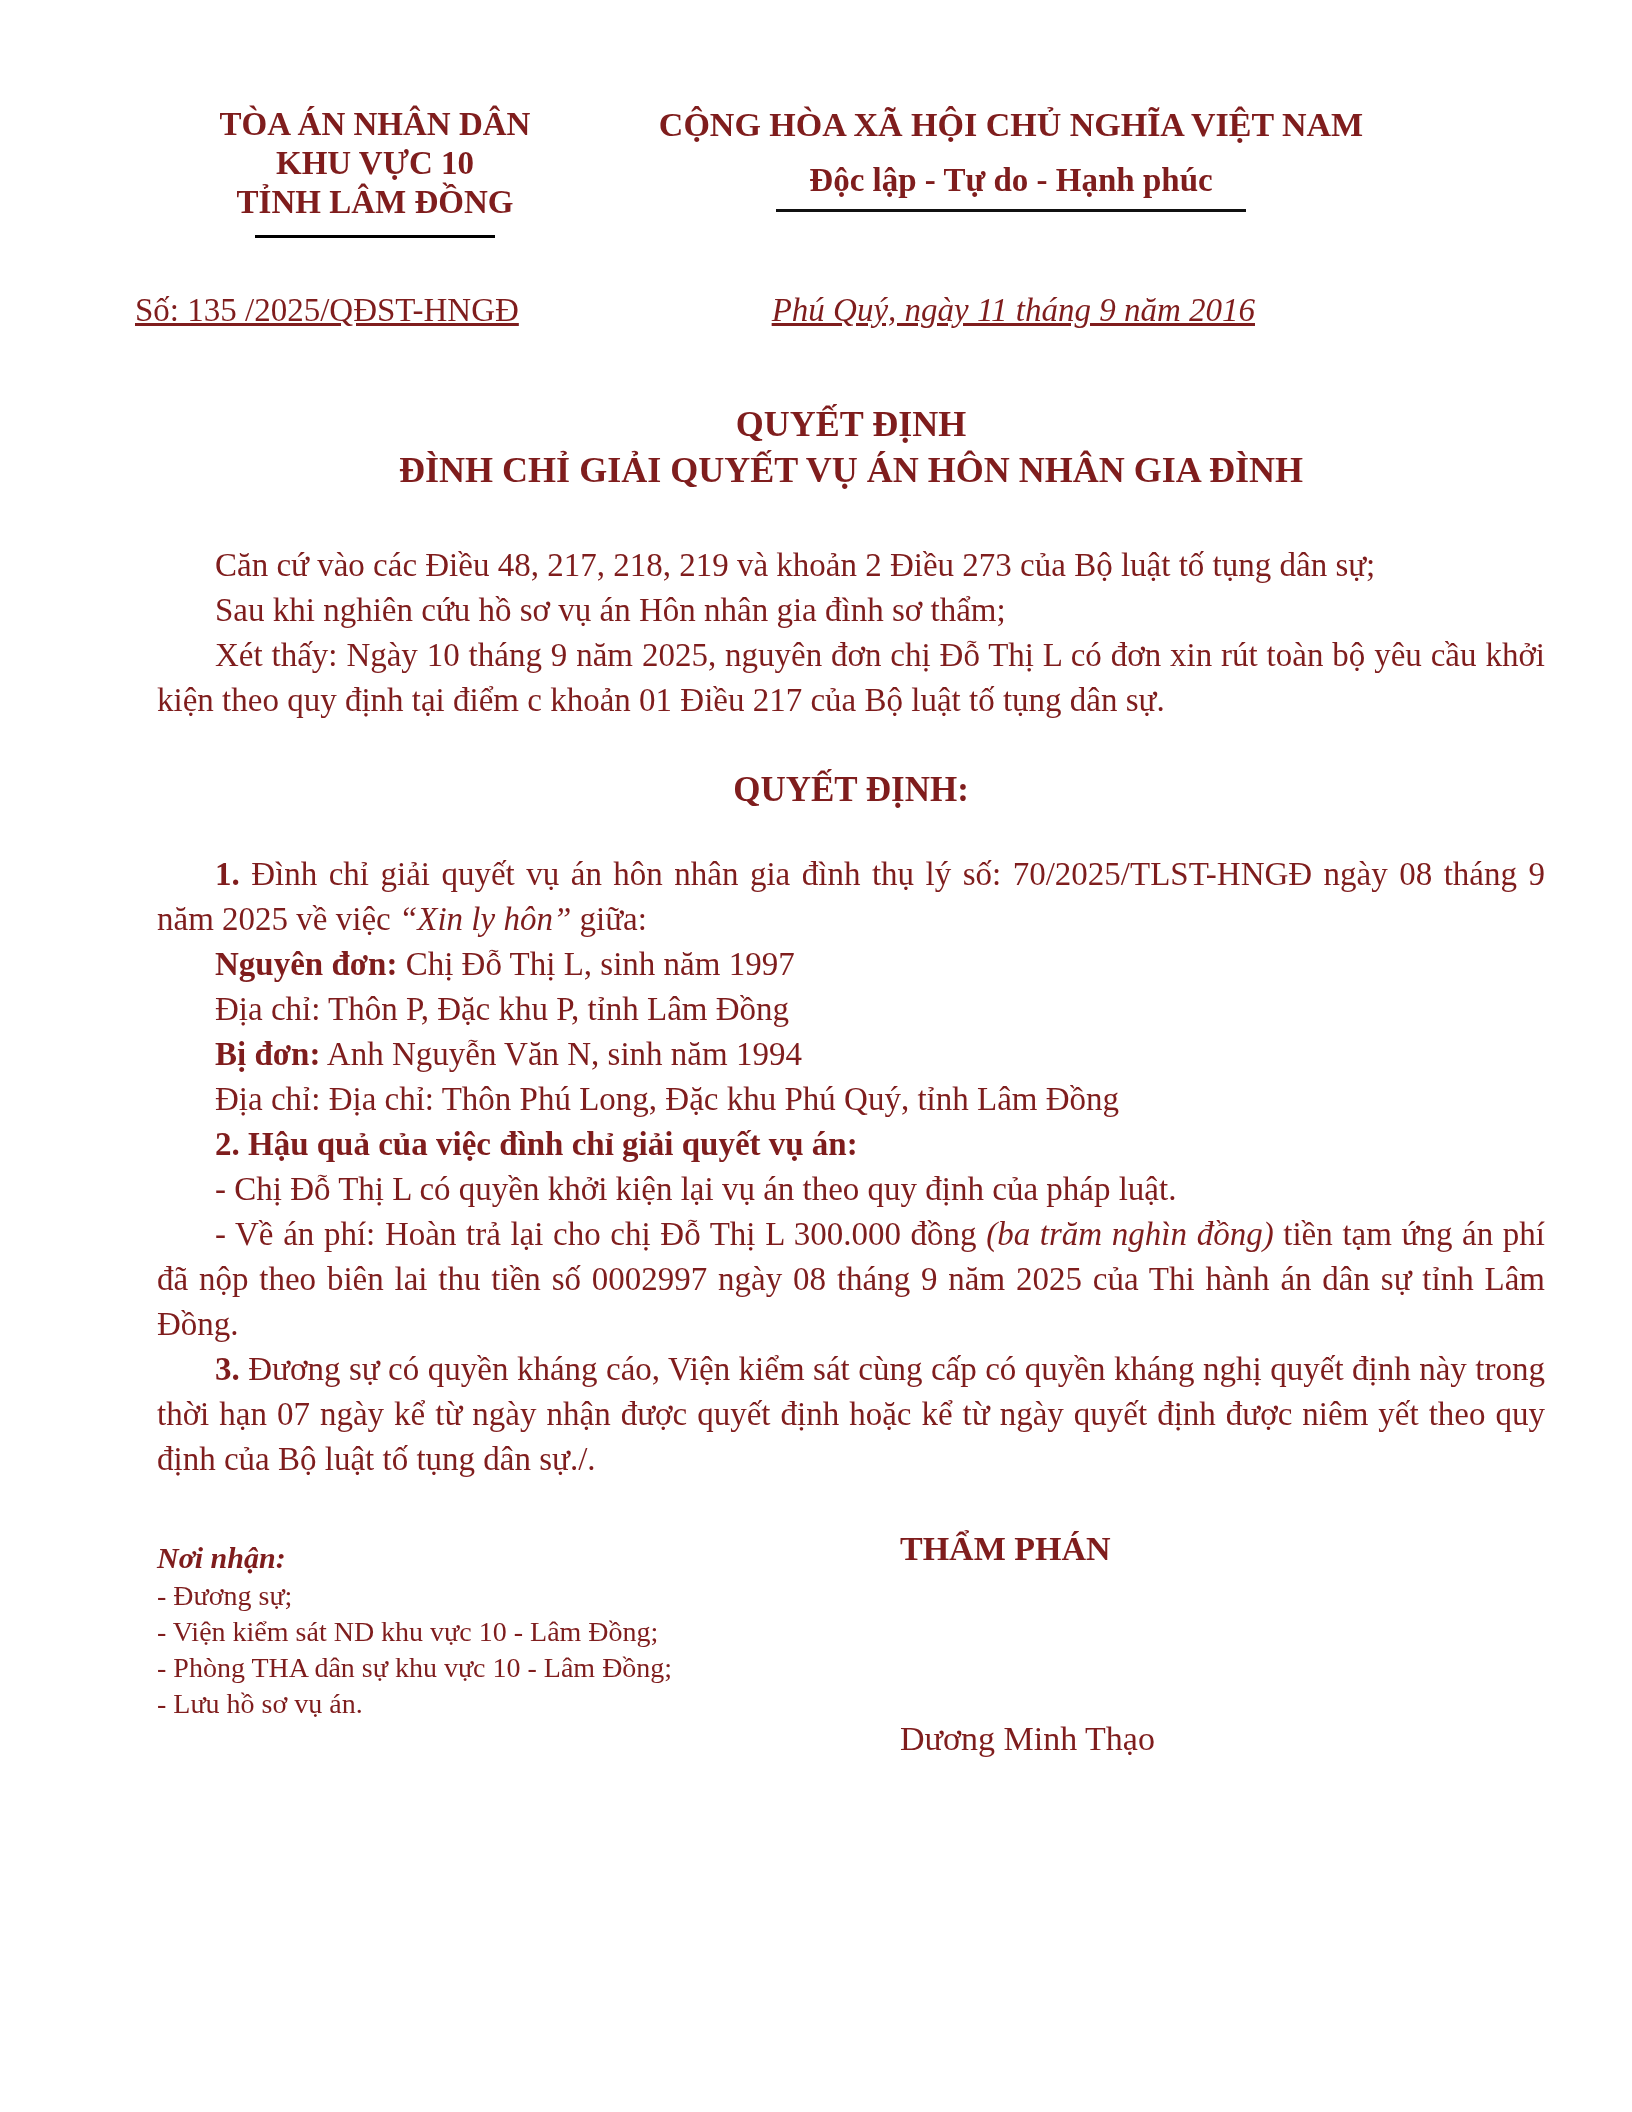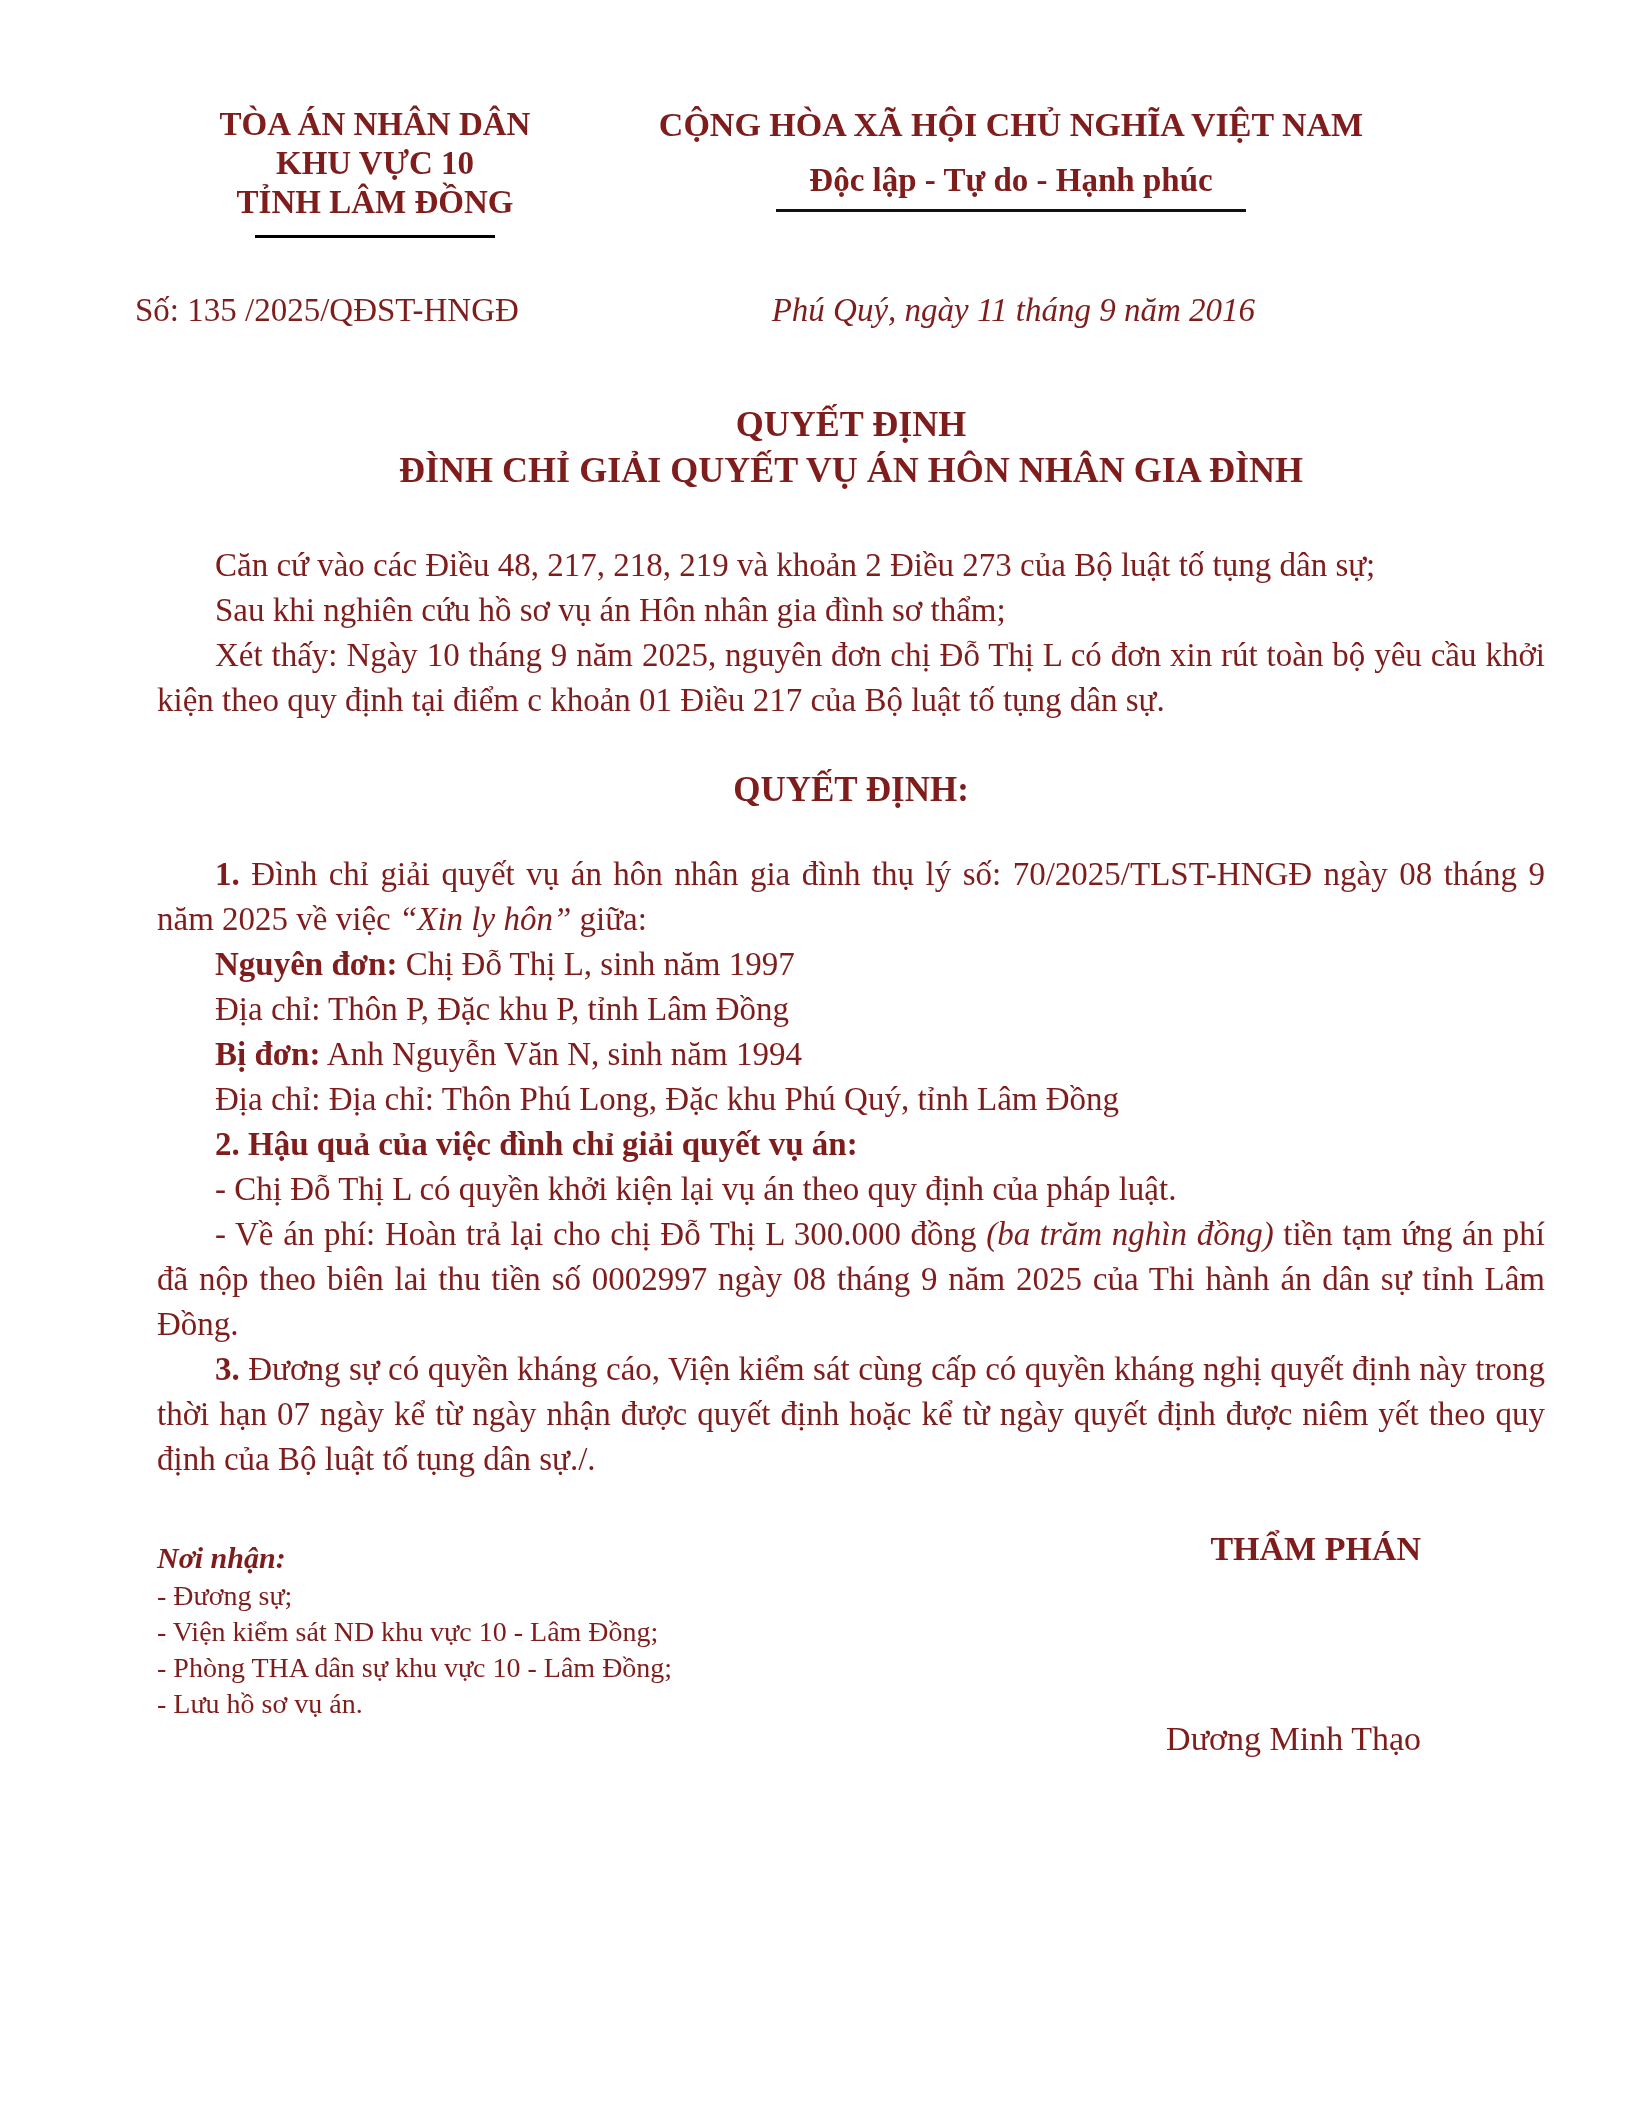--- a/index.html
+++ b/index.html
@@ -17,35 +17,35 @@
   .header-left {
     width:480px; text-align:center;
     font-weight:700; font-size:33px; line-height:39px;
   }
   .left-rule { width:240px; border-top:3px solid #000; margin:13px auto 0; }
   .header-right { flex:1; text-align:center; }
   .nat-line1 { font-weight:700; font-size:34px; line-height:40px; }
   .nat-line2 { font-weight:700; font-size:33px; line-height:40px; margin-top:15px; }
   .right-rule { width:470px; border-top:3px solid #111; margin:9px auto 0; }
   
-  .meta-row { display:flex; align-items:flex-end; margin:54px 87px 0 135px; font-size:33px; }
+  .meta-row { display:flex; align-items:flex-end; margin:54px 87px 0 135px; font-size:33px;text-decoration:underline; }
   .place-date { font-style:italic; margin-left:auto; margin-right:290px; }
   
   .title-block { text-align:center; margin:72px 87px 0 157px; font-weight:700; font-size:36px; line-height:46px; }
   
   .body { margin:50px 87px 0 157px; font-size:33px; line-height:45px; text-align:justify; }
   .para { margin:0; text-indent:58px; }
   .decision-heading { text-align:center; text-indent:0; font-weight:700; font-size:35px; margin:44px 0 40px; }
   .bold { font-weight:700; }
   .italic { font-style:italic; }
   
   .footer { position:relative; margin:56px 87px 0 157px; }
   .recipients-label { font-weight:700; font-style:italic; font-size:30px; line-height:40px; }
   .recipient-item { font-size:28px; line-height:36px; }
-  .signature { position:absolute; left:794px; top:-8px; width:470px; text-align:right; }
+  .signature { position:absolute; left:743px; top:-8px; width:470px; text-align:left; }
   .judge-title { font-weight:700; font-size:34px; }
   .judge-name { font-weight:400; font-size:34px; margin-top:152px; }
 </style>
 </head>
 <body>
 
 <div class="page">
 
   <div class="header">
     <div class="header-left">

